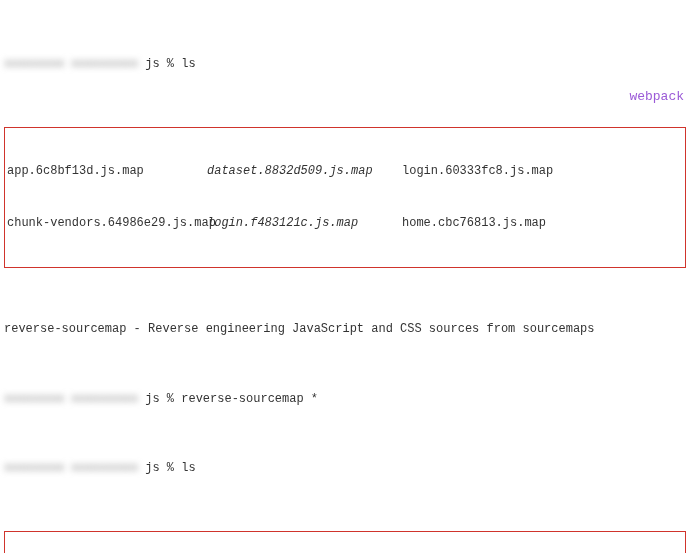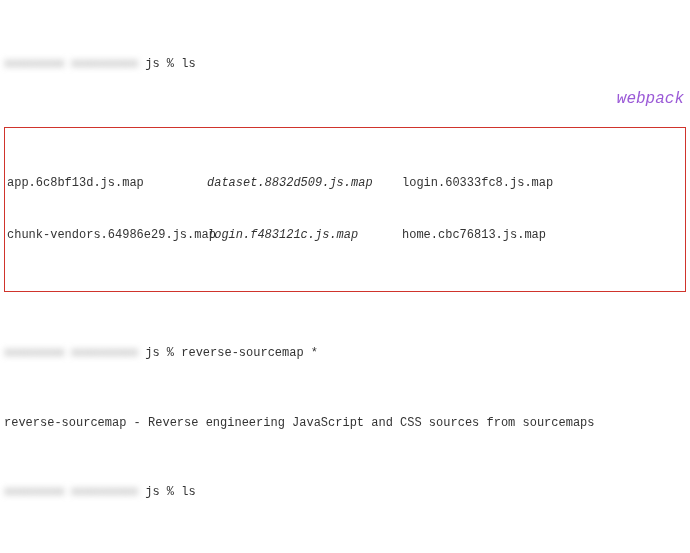--- a/index.html
+++ b/index.html
@@ -25,53 +25,52 @@
       font-family: Liberation Mono, monospace;
     }
     .prompt-blur {
       display: inline-block;
       filter: blur(3px);
       color: #888;
       letter-spacing: -0.5px;
     }
     .box-red {
       border: 1.5px solid #d0342c;
-      padding: 12px 2px;
+      padding: 0 2px;
       margin: 1px 0;
     }
     .cols {
       display: flex;
     }
     .col1 { width: 200px; }
     .col2 { width: 195px; font-style: italic; }
     .col3 { width: 180px; font-family: Liberation Mono, monospace; }
     .side-label {
       position: absolute;
       right: 6px;
       top: 88px;
       color: #9b5ad7;
-      font-size: 16px;
-      font-style: italic;
+      font-size: 13px;
     }
   </style>
 </head>
 <body>
 
 <div class="terminal">
 
   <div class="line"><span class="prompt-blur">xxxxxxxxx xxxxxxxxxx</span><span> js % </span><span>ls</span></div>
 
   <div class="box-red">
     <div class="cols"><span class="col1">app.6c8bf13d.js.map</span><span class="col2">dataset.8832d509.js.map</span><span class="col3">login.60333fc8.js.map</span></div>
     <div class="cols"><span class="col1">chunk-vendors.64986e29.js.map</span><span class="col2">login.f483121c.js.map</span><span class="col3">home.cbc76813.js.map</span></div>
   </div>
 
+  <div class="line">reverse-sourcemap - Reverse engineering JavaScript and CSS sources from sourcemaps</div>
+
   <div class="line"><span class="prompt-blur">xxxxxxxxx xxxxxxxxxx</span><span> js % </span><span>reverse-sourcemap *</span></div>
-
-  <div class="line">reverse-sourcemap - Reverse engineering JavaScript and CSS sources from sourcemaps</div>
 
   <div class="line"><span class="prompt-blur">xxxxxxxxx xxxxxxxxxx</span><span> js % </span><span>ls</span></div>
 
   <div class="box-red">
     
     
   </div>
 
   <div class="side-label">webpack</div>
 

